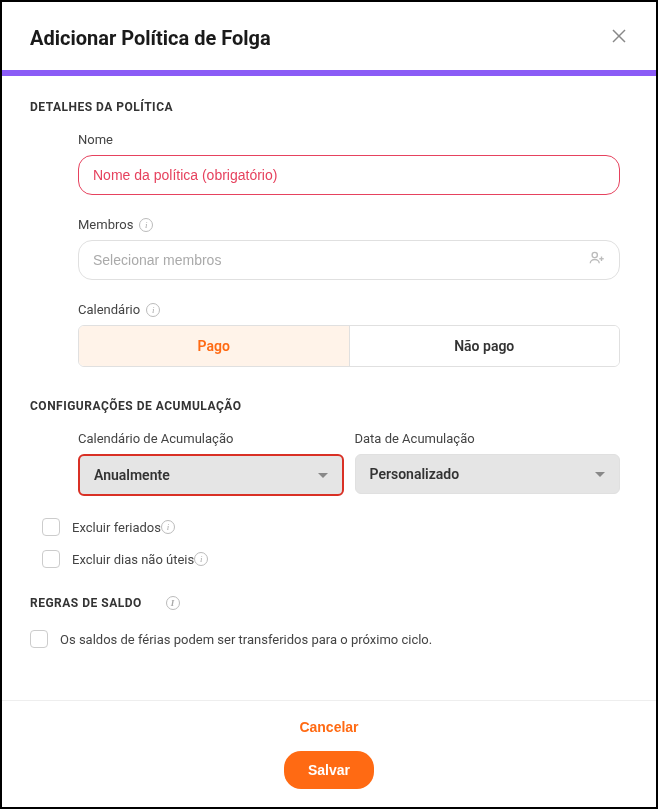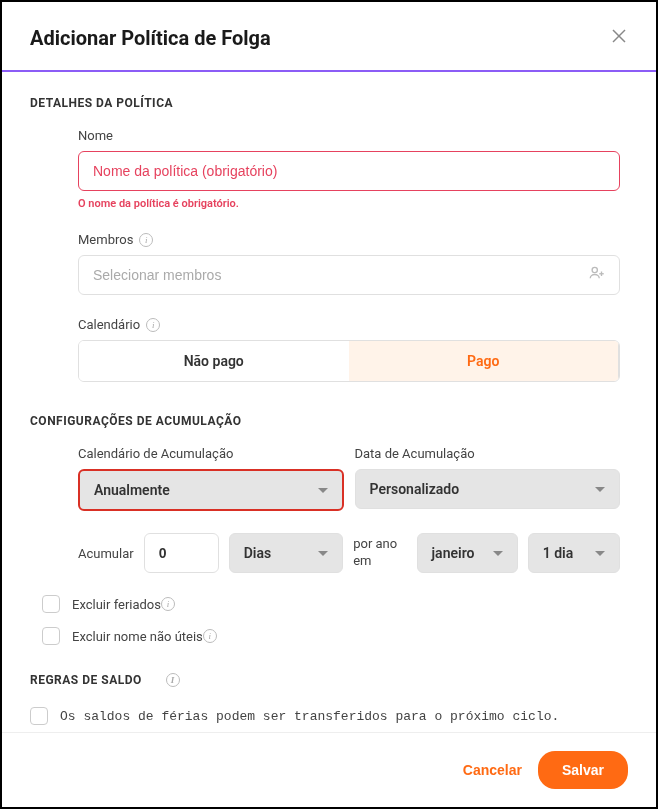--- a/index.html
+++ b/index.html
@@ -18,21 +18,21 @@
     .modal {
       display: flex;
       flex-direction: column;
       height: 100%;
     }
     .modal-header {
       display: flex;
       justify-content: space-between;
       align-items: center;
       padding: 24px 28px 20px 28px;
-      border-bottom: 2px solid #8b5cf6;
+      border-bottom: 6px solid #8b5cf6;
     }
     .modal-title {
       font-size: 20px;
       font-weight: 700;
       color: #1a1a1a;
     }
     .close-btn {
       font-size: 22px;
       color: #888;
       cursor: pointer;
@@ -71,21 +71,21 @@
       justify-content: center;
       font-size: 9px;
       color: #aaa;
       font-style: italic;
       font-family: Georgia, serif;
     }
     .input {
       width: 100%;
       padding: 11px 14px;
       border: 1px solid #e0e0e0;
-      border-radius: 6px;
+      border-radius: 14px;
       font-size: 14px;
       color: #333;
       background: #fff;
     }
     .input::placeholder {
       color: #aaa;
     }
     .input-error {
       border-color: #e6425e;
     }
@@ -227,25 +227,26 @@
     .balance-section {
       margin-top: 28px;
     }
     .balance-title {
       display: flex;
       align-items: center;
       gap: 24px;
     }
     .modal-footer {
       display: flex;
-      justify-content: flex-end;
+      justify-content: space-between;
       align-items: center;
       gap: 16px;
       padding: 18px 28px;
       border-top: 1px solid #eee;
+      flex-direction: column;
     }
     .btn-cancel {
       background: none;
       border: none;
       color: #ff6a13;
       font-size: 14px;
       font-weight: 600;
       cursor: pointer;
     }
     .btn-save {
@@ -276,21 +277,20 @@
     </button>
   </div>
 
   <div class="modal-body">
 
     <div class="section-title">DETALHES DA POLÍTICA</div>
 
     <div class="field-group">
       <div class="field-label">Nome</div>
       <input class="input input-error" type="text" placeholder="Nome da política (obrigatório)" style="">
-      <div class="error-msg">O nome da política é obrigatório.</div>
     </div>
 
     <div class="field-group">
       <div class="field-label">
         <span>Membros</span>
         <span class="info-icon">i</span>
       </div>
       <div class="members-input">
         <input class="input" type="text" placeholder="Selecionar membros" style="">
         <span class="add-person-icon">
@@ -303,22 +303,22 @@
         </span>
       </div>
     </div>
 
     <div class="field-group">
       <div class="field-label">
         <span>Calendário</span>
         <span class="info-icon">i</span>
       </div>
       <div class="toggle-group">
+        <div class="toggle-option active">Pago</div>
         <div class="toggle-option">Não pago</div>
-        <div class="toggle-option active">Pago</div>
       </div>
     </div>
 
     <div class="section-spacer"></div>
     <div class="section-title">CONFIGURAÇÕES DE ACUMULAÇÃO</div>
 
     <div class="row field-group">
       <div class="col">
         <div class="field-label">Calendário de Acumulação</div>
         <div class="select select-highlight">
@@ -328,60 +328,43 @@
       </div>
       <div class="col">
         <div class="field-label">Data de Acumulação</div>
         <div class="select">
           <span>Personalizado</span>
           <span class="caret"></span>
         </div>
       </div>
     </div>
 
-    <div class="accrue-row field-group">
-      <span class="accrue-label">Acumular</span>
-      <input class="num-input" type="text" value="0" style="">
-      <div class="select unit-select">
-        <span>Dias</span>
-        <span class="caret"></span>
-      </div>
-      <span class="per-year">por ano em</span>
-      <div class="select month-select">
-        <span>janeiro</span>
-        <span class="caret"></span>
-      </div>
-      <div class="select day-select">
-        <span>1 dia</span>
-        <span class="caret"></span>
-      </div>
-    </div>
 
     <div class="checkbox-row">
       <div class="checkbox"></div>
       <div class="checkbox-label">
         <span>Excluir feriados</span>
         <span class="info-icon">i</span>
       </div>
     </div>
 
     <div class="checkbox-row">
       <div class="checkbox"></div>
       <div class="checkbox-label">
-        <span>Excluir nome não úteis</span>
+        <span>Excluir dias não úteis</span>
         <span class="info-icon">i</span>
       </div>
     </div>
 
     <div class="balance-section">
       <div class="section-title balance-title">
         <span>REGRAS DE SALDO</span>
         <span class="info-icon">i</span>
       </div>
-      <div class="checkbox-row" style="padding-left:0; margin-top:20px;font-family:Liberation Mono, monospace;">
+      <div class="checkbox-row" style="padding-left:0; margin-top:20px;">
         <div class="checkbox"></div>
         <div class="checkbox-label">
           <span>Os saldos de férias podem ser transferidos para o próximo ciclo.</span>
         </div>
       </div>
     </div>
   </div>
 
   <div class="modal-footer">
     <button class="btn-cancel">Cancelar</button>

